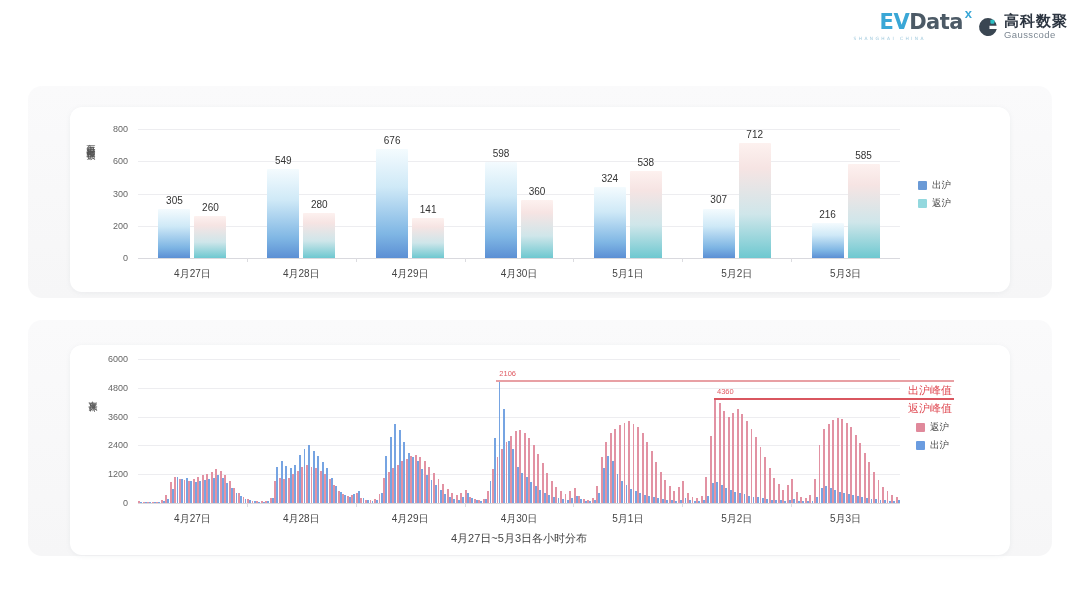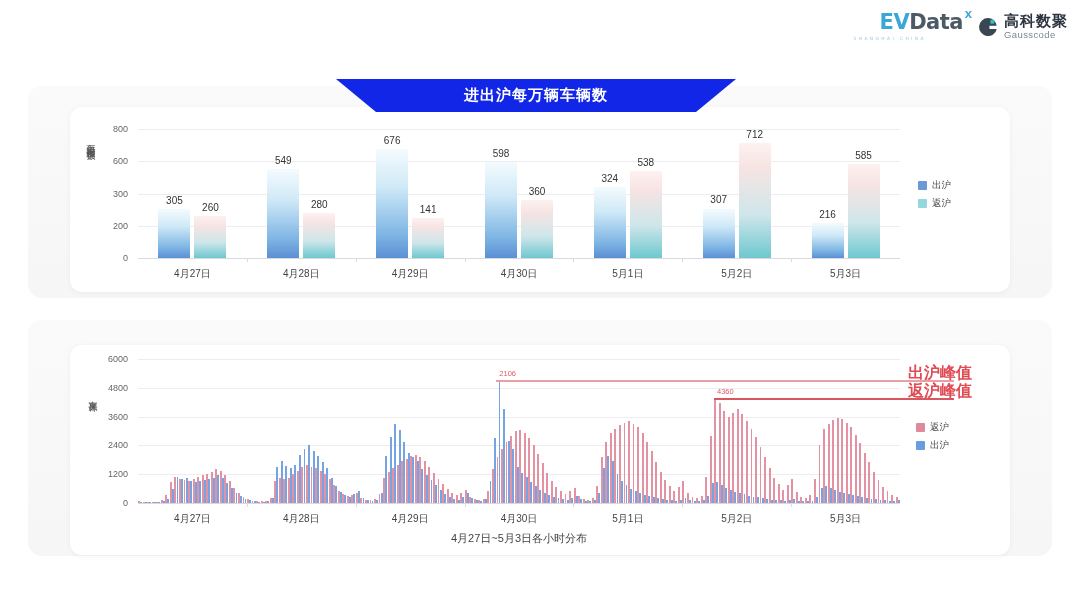--- a/index.html
+++ b/index.html
@@ -97,22 +97,23 @@
   .legend .sw { width:9px; height:9px; border-radius:1px; display:inline-block; }
 
   
   #chart2 { left:70px; top:345px; width:940px; height:210px; }
   .hbar { position:absolute; bottom:0; }
   .annot-line { position:absolute; height:1.3px; }
   .annot-val {
     position:absolute; font-size:7.5px; color:#e05b63; white-space:nowrap;
   }
   .annot-lab {
-    position:absolute; font-size:16px; font-weight:700; color:#e04b54;
+    position:absolute; font-size:11px; font-weight:400; color:#e04b54;
     white-space:nowrap;
+    margin-top:20px;
   }
   .caption {
     position:absolute; transform:translateX(-50%);
     font-size:11px; color:#444; white-space:nowrap;
   }
 </style>
 </head>
 <body>
 
 <div id="page">
@@ -133,21 +134,20 @@
       <div class="txt">
         <span class="cn">高科数聚</span>
         <span class="en">Gausscode</span>
       </div>
     </div>
 
   </div>
 
   <div class="panel p1"></div>
   <div class="card c1"></div>
-  <div class="ribbon r1">进出沪每万辆车辆数</div>
   <div class="chart" id="chart1">
       <div class="axis-title" style="left: 14px; top: 30px; height: 115px;">每万辆出行车辆数</div>
       <div class="gridline" style="left: 68px; top: 151px; width: 762px; background: rgb(217, 217, 222);"></div>
       <div class="ytick" style="left: 23px; top: 151px;">0</div>
       <div class="gridline" style="left: 68px; top: 118.75px; width: 762px; background: rgb(237, 237, 240);"></div>
       <div class="ytick" style="left: 23px; top: 118.75px;">200</div>
       <div class="gridline" style="left: 68px; top: 86.5px; width: 762px; background: rgb(237, 237, 240);"></div>
       <div class="ytick" style="left: 23px; top: 86.5px;">300</div>
       <div class="gridline" style="left: 68px; top: 54.25px; width: 762px; background: rgb(237, 237, 240);"></div>
       <div class="ytick" style="left: 23px; top: 54.25px;">600</div>

